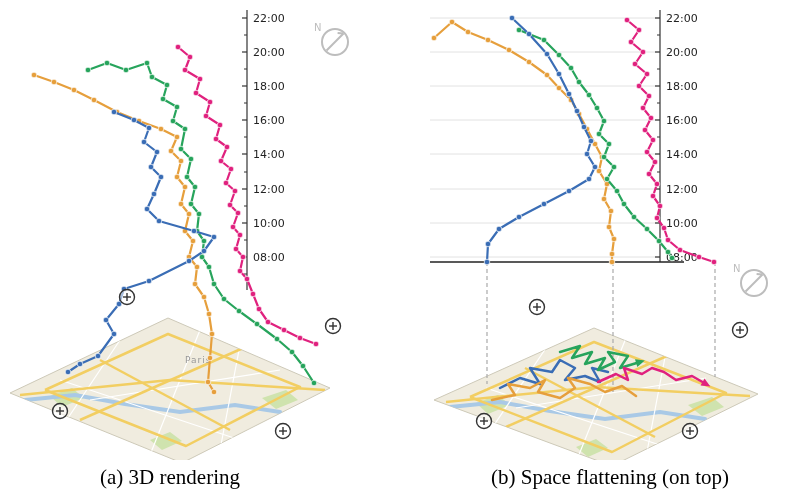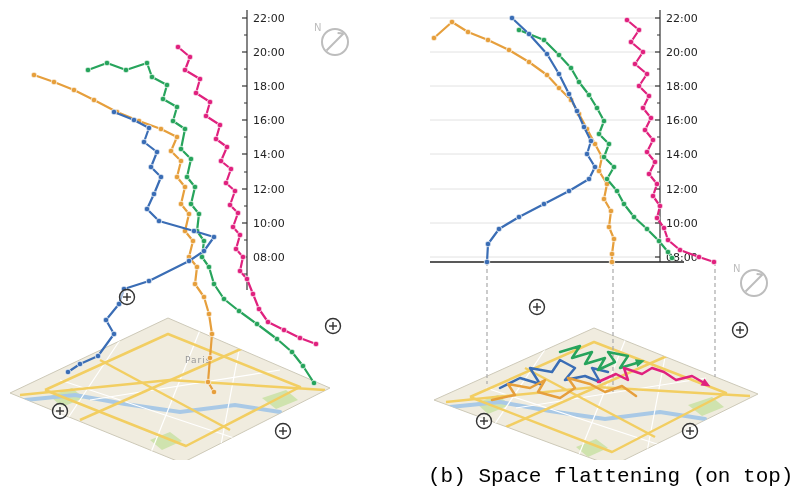--- a/index.html
+++ b/index.html
@@ -1,19 +1,19 @@
 <!DOCTYPE html>
 <html><head>
 <meta charset="utf-8">
 <style>
   html,body{margin:0;padding:0;background:#ffffff;}
   .figure{position:relative;width:798px;height:504px;background:#ffffff;overflow:hidden;}
   .caption{position:absolute;top:465px;font:21px "Liberation Serif", serif;color:#000;text-align:center;white-space:nowrap;}
   .caption-a{left:0;width:340px;}
-  .caption-b{left:428px;width:364px;font-family:Liberation Mono, monospace;}
+  .caption-b{left:428px;width:364px;}
   svg{display:block;}
   svg text.tick{font:11px "DejaVu Sans", sans-serif;}
   svg text.nlabel{font:10px "DejaVu Sans", sans-serif;}
   svg text.maplabel{font:9px "DejaVu Sans", sans-serif;letter-spacing:1px;}
 </style>
 </head>
 <body>
 
 <div class="figure">
   <svg id="fig" width="798" height="460" viewBox="0 0 798 460">
@@ -384,14 +384,15 @@
           <line x1="690" y1="427" x2="690" y2="435" stroke="#333333" stroke-width="1.4"></line>
         </g>
         <g>
           <circle cx="754" cy="283" r="13" fill="none" stroke="#bdbdbd" stroke-width="2"></circle>
           <line x1="762.45" y1="274.55" x2="745.55" y2="291.45" stroke="#bdbdbd" stroke-width="2"></line>
           <line x1="762.45" y1="274.55" x2="756.6" y2="273.9" stroke="#bdbdbd" stroke-width="2"></line>
           <text x="733" y="272" fill="#bdbdbd" class="nlabel">N</text>
         </g>
       </g>
     </svg>
+  <div class="caption caption-a">(a) 3D rendering</div>
   <div class="caption caption-b">(b) Space flattening (on top)</div>
 </div>
 
 </body></html>

